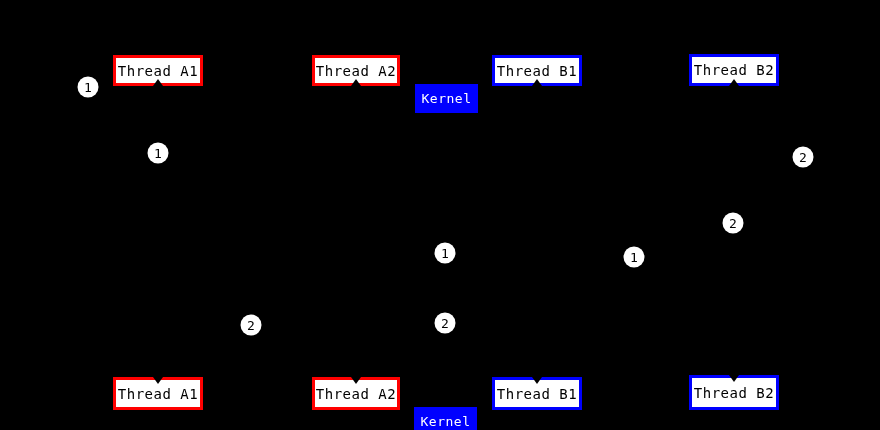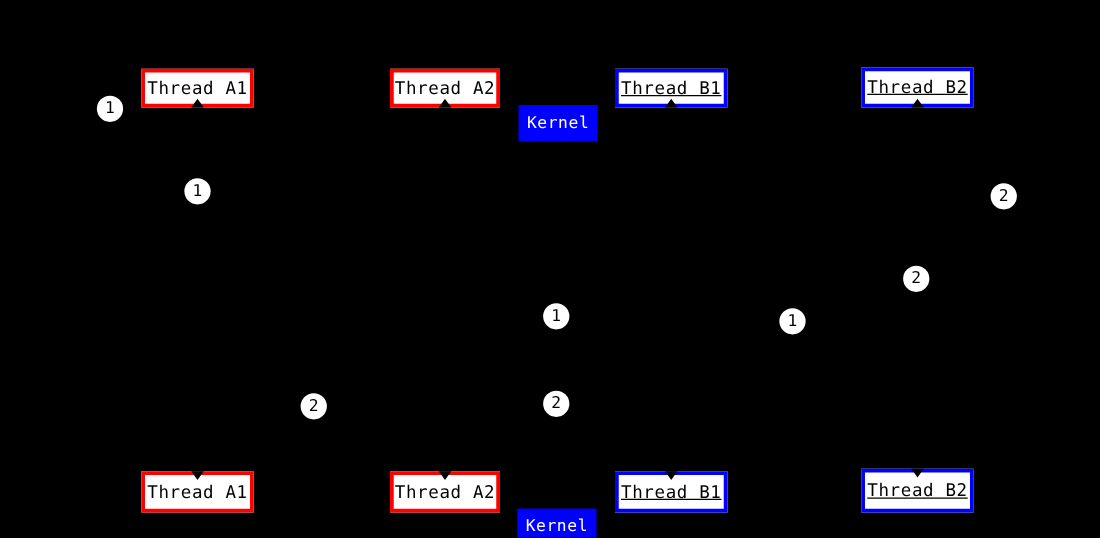--- a/index.html
+++ b/index.html
@@ -26,21 +26,21 @@
     border: 3px solid #000;
     color: var(--node-text, #000);
     display: flex;
     align-items: center;
     justify-content: center;
     font-size: 14px;
     letter-spacing: 0.5px;
     white-space: nowrap;
   }
   .node.thread-a { border-color: var(--red, #ff0000); }
-  .node.thread-b { border-color: var(--blue, #0000ff); text-decoration: underline; }
+  .node.thread-b { border-color: var(--blue, #0000ff); }
   .node.kernel {
     background: var(--blue, #0000ff);
     border: 2px solid var(--blue, #0000ff);
     color: var(--kernel-text, #fff);
     font-size: 13px;
     margin-top: 28px;
   }
   .notch {
     position: absolute;
     left: 50%;

